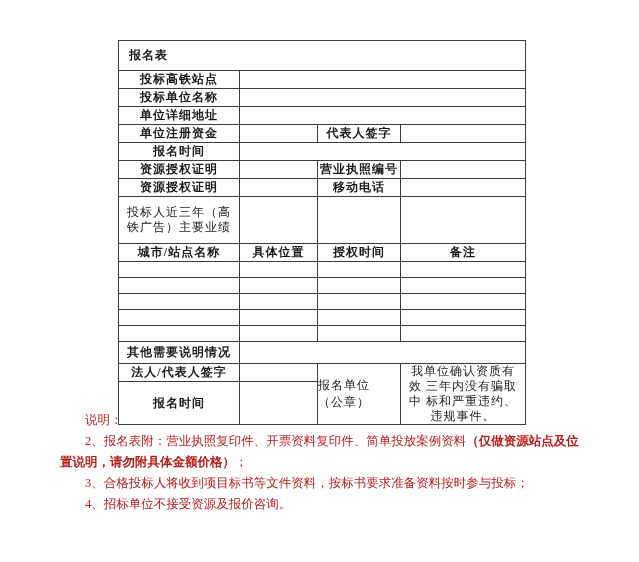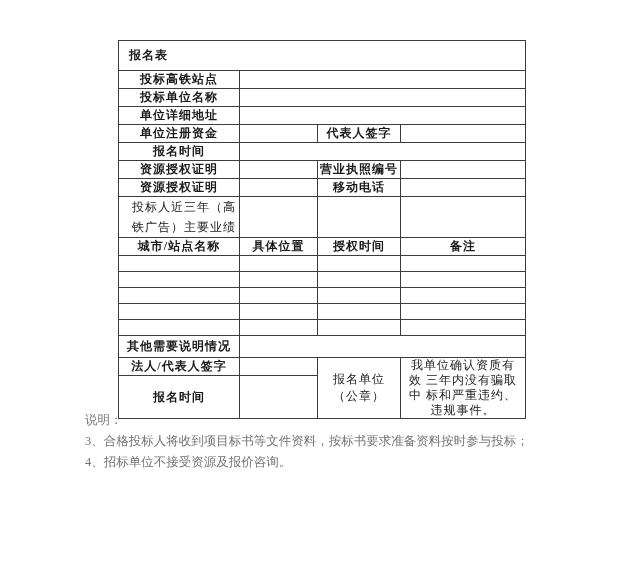--- a/index.html
+++ b/index.html
@@ -39,32 +39,32 @@
   }
   table.reg td {
     border:1px solid #3c3c3c; font-size:12px; letter-spacing:1px;
     vertical-align:middle; overflow:hidden;
   }
   td.title {
     text-align:left; font-size:17px; font-weight:600;
     letter-spacing:10px; text-indent:10px;
   }
   td.lbl { text-align:center;font-weight:bold; }
-  td.lbl-left { text-align:right; padding:0 3px; line-height:20px; }
+  td.lbl-left { text-align:center; padding:8px 3px; line-height:15px; }
   td.blank { background:#ffffff; }
-  td.seal { text-align:center; white-space:pre-line; line-height:17px; }
+  td.seal { white-space:pre-line; line-height:17px; }
   td.decl {
     text-align:center; font-size:9.5px; letter-spacing:0.5px;
     line-height:15px; padding:0 5px; color:#222;
   }
 
   
   .notes {
     position:absolute; left:60px; top:410px; width:522px;
-    font-size:12.5px; line-height:21px; color:#737373;
+    font-size:12.5px; line-height:21px; color:#b91c1c;
   }
   .notes p { text-indent:2em; margin:0; }
   .notes .bold { font-weight:bold; }
 </style>
 </head>
 <body>
 
 <div id="page">
 
 
@@ -182,17 +182,18 @@
 
     <tr style="height:42px">
       <td class="lbl">报名时间</td>
       <td class="blank"></td>
     </tr>
   </tbody>
     </table>
 
   <div class="notes">
     <p>说明：</p>
+    <p><span>2、报名表附：营业执照复印件、开票资料复印件、简单投放案例资料</span><span class="bold">（仅做资源站点及位置说明，请勿附具体金额价格）</span><span>；</span></p>
     <p>3、合格投标人将收到项目标书等文件资料，按标书要求准备资料按时参与投标；</p>
     <p>4、招标单位不接受资源及报价咨询。</p>
   </div>
 
 </div>
 
 </body></html>

